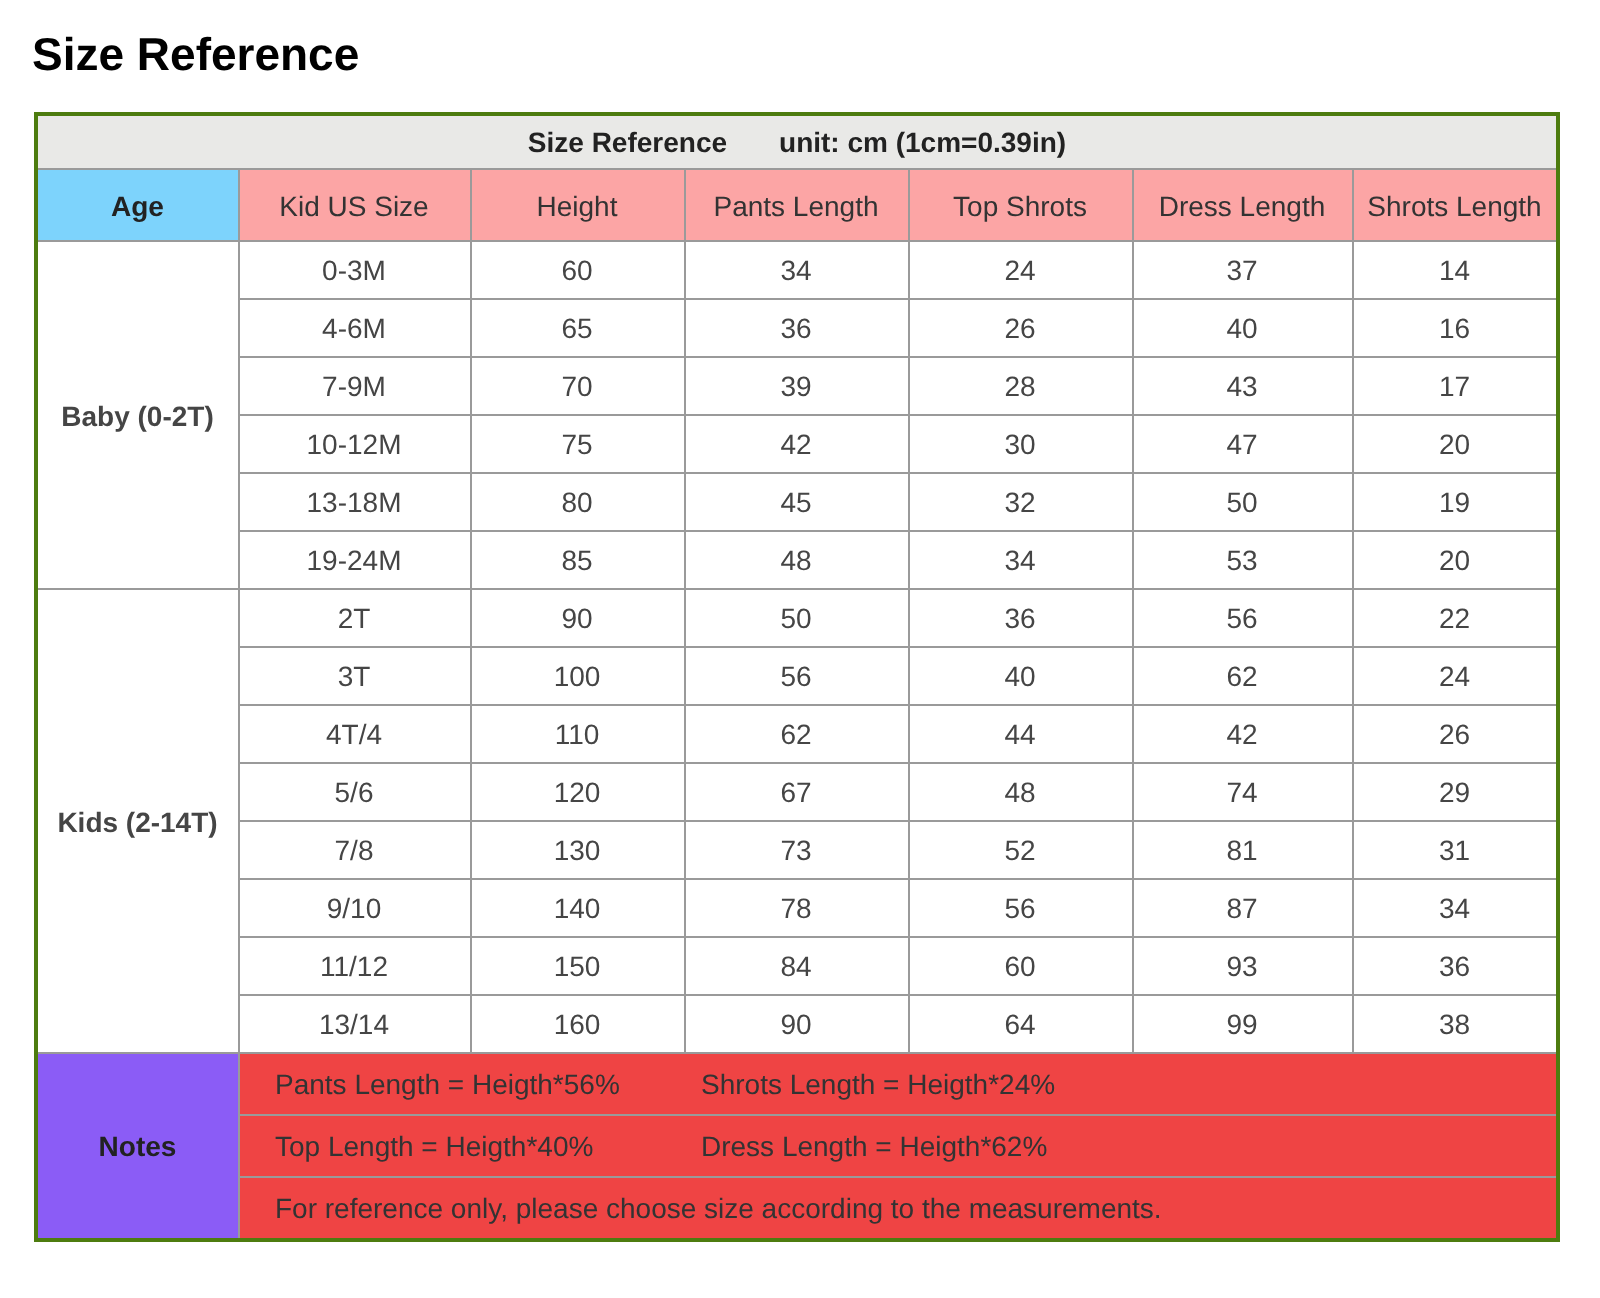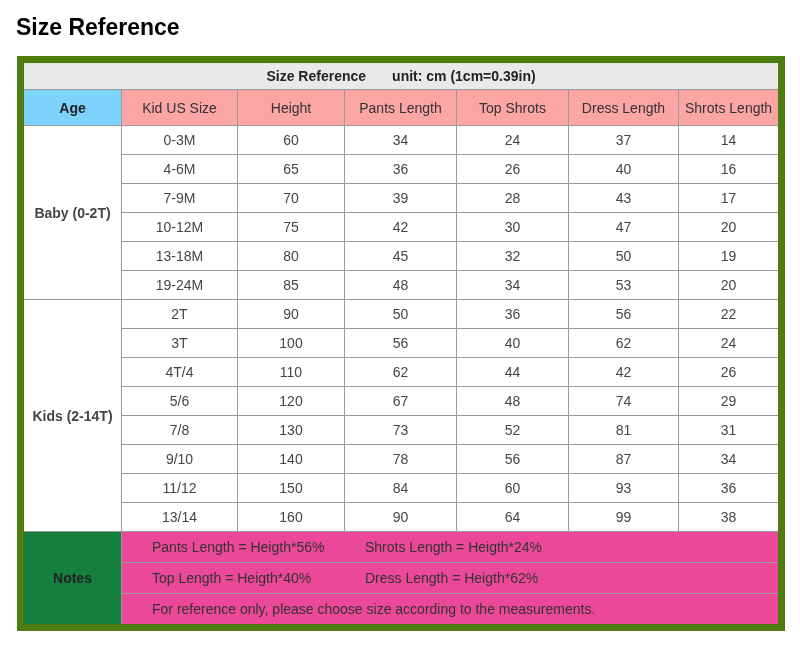--- a/index.html
+++ b/index.html
@@ -16,21 +16,21 @@
     font-size: 23px;
     font-weight: bold;
     color: #000000;
     font-family: "Liberation Sans", sans-serif;
   }
   table.size-table {
     border-collapse: collapse;
     table-layout: fixed;
     width: 761px;
     margin: 15px 0 16px 17px;
-    border: 7px solid #4d7c0f;
+    border: 2px solid #4d7c0f;
     font-size: 14px;
   }
   table.size-table th,
   table.size-table td {
     border: 1px solid #9a9a9a;
     text-align: center;
     vertical-align: middle;
     padding: 0;
     overflow: hidden;
     white-space: nowrap;
@@ -48,31 +48,31 @@
     font-weight: normal;
     color: #333333;
     background: #fca5a5;
   }
   tr.header-row th.age-head {
     font-weight: bold;
     background: #7dd3fc;
     color: #222222;
   }
   td.group-cell, td.notes-label-cell {
-    background: #15803d;
+    background: #8b5cf6;
     font-weight: bold;
     color: #222222;
   }
   tr.data-row td { height: 28px; color: #454545; background: #ffffff; }
   tr.note-row td.note-cell {
     height: 30px;
     text-align: left;
-    padding-left: 30px;
+    padding-left: 18px;
     color: #333333;
-    background: #ec4899;
+    background: #ef4444;
   }
   .note-first { display: inline-block; width: 213px; }
 </style>
 </head>
 <body>
 
 <h1 class="page-title">Size Reference</h1>
 
 <table class="size-table">
   <colgroup>

